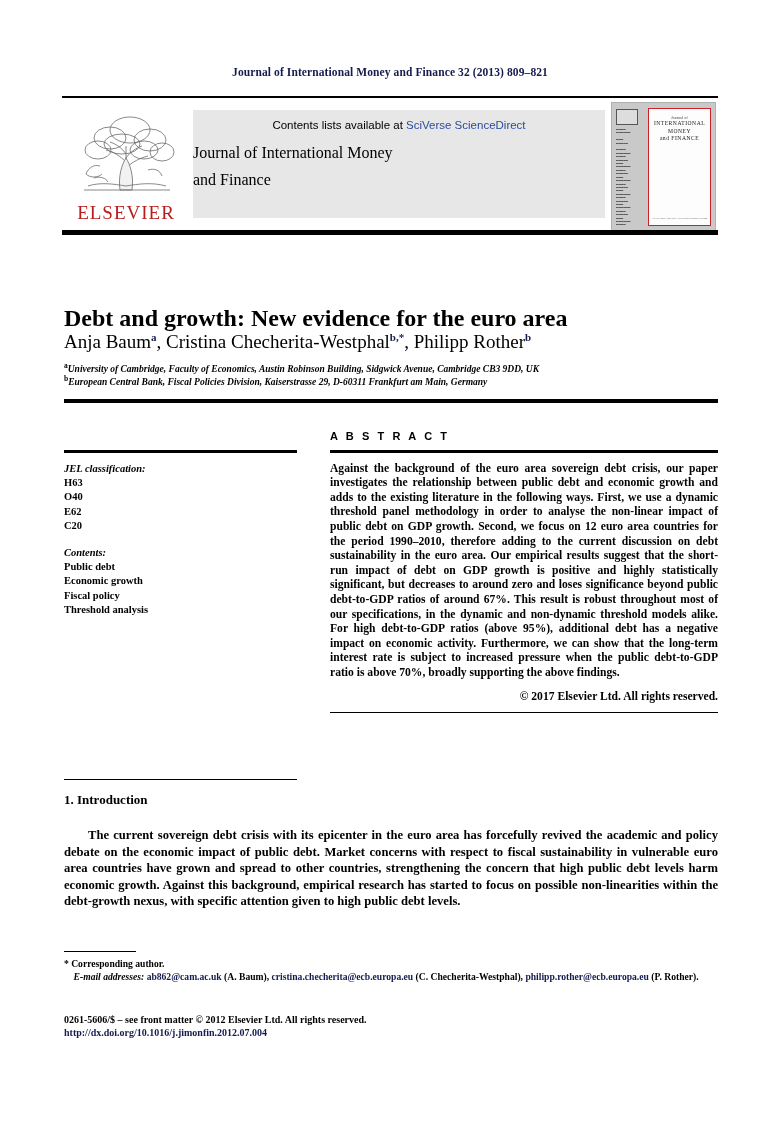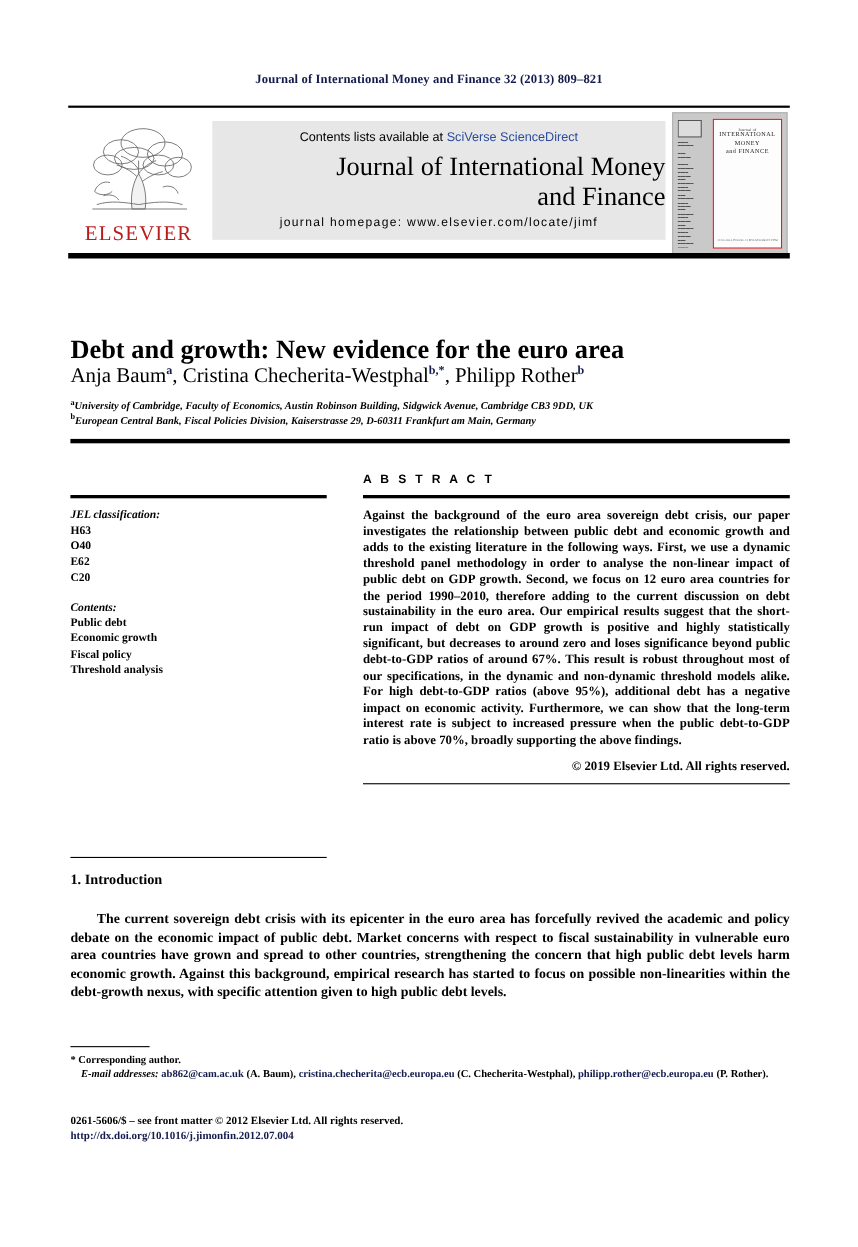--- a/index.html
+++ b/index.html
@@ -98,23 +98,23 @@
     font-size: 11.5px;
     color: #000;
   }
   .contents-line .sd {
     color: #2b4b9b;
   }
   .journal-name {
     position: absolute;
     left: 0; top: 29px;
     width: 412px;
-    text-align: right;
+    text-align: left;
     font-family: "Liberation Serif", serif;
-    font-size: 24px;
+    font-size: 16px;
     line-height: 27px;
     color: #000;
   }
   .homepage-line {
     position: absolute;
     left: 0; top: 86px;
     width: 412px;
     text-align: center;
     font-family: "Liberation Sans", sans-serif;
     font-size: 11px;
@@ -375,21 +375,20 @@
     </div>
 
     <div class="mast-center">
       <div class="contents-line">
         <span>Contents lists available at </span><span class="sd">SciVerse ScienceDirect</span>
       </div>
       <div class="journal-name">
         <span>Journal of International Money</span><br>
         <span>and Finance</span>
       </div>
-      <div class="homepage-line">journal homepage: www.elsevier.com/locate/jimf</div>
     </div>
 
     <div class="cover">
       <div class="cover-left">
         <div class="cover-elsevier-mark"></div>
         ▬▬▬▬<br>▬▬▬▬▬▬<br><br>▬▬▬<br>▬▬▬▬▬<br><br>▬▬▬▬<br>▬▬▬▬▬▬<br>▬▬▬▬<br>▬▬▬▬▬<br>▬▬▬<br>▬▬▬▬▬▬<br>▬▬▬▬<br>▬▬▬▬▬<br>▬▬▬<br>▬▬▬▬▬▬<br>▬▬▬▬<br>▬▬▬▬▬<br>▬▬▬<br>▬▬▬▬▬▬<br>▬▬▬▬<br>▬▬▬▬▬<br>▬▬▬<br>▬▬▬▬▬▬<br>▬▬▬▬<br>▬▬▬▬▬<br>▬▬▬<br>▬▬▬▬▬▬<br>▬▬▬▬<br>▬▬▬▬▬<br><br>▬▬▬▬<br>▬▬▬▬▬
       </div>
       <div class="cover-panel">
         <div class="cover-title">
           <span class="jof">Journal of</span>
@@ -434,21 +433,21 @@
     <div class="info-item">Fiscal policy</div>
     <div class="info-item">Threshold analysis</div>
     <div class="left-block-spacer"></div>
     <div class="col-rule-bottom"></div>
   </div>
 
   <div class="col-right">
     <div class="col-head">A B S T R A C T</div>
     <div class="col-rule-top"></div>
     <div class="abstract-body">Against the background of the euro area sovereign debt crisis, our paper investigates the relationship between public debt and economic growth and adds to the existing literature in the following ways. First, we use a dynamic threshold panel methodology in order to analyse the non-linear impact of public debt on GDP growth. Second, we focus on 12 euro area countries for the period 1990–2010, therefore adding to the current discussion on debt sustainability in the euro area. Our empirical results suggest that the short-run impact of debt on GDP growth is positive and highly statistically significant, but decreases to around zero and loses significance beyond public debt-to-GDP ratios of around 67%. This result is robust throughout most of our specifications, in the dynamic and non-dynamic threshold models alike. For high debt-to-GDP ratios (above 95%), additional debt has a negative impact on economic activity. Furthermore, we can show that the long-term interest rate is subject to increased pressure when the public debt-to-GDP ratio is above 70%, broadly supporting the above findings.</div>
-    <div class="abstract-copy">© 2019 Elsevier Ltd. All rights reserved.</div>
+    <div class="abstract-copy">© 2017 Elsevier Ltd. All rights reserved.</div>
     <div class="col-rule-bottom"></div>
   </div>
 
   <div class="section-head">1. Introduction</div>
   <div class="body-para">The current sovereign debt crisis with its epicenter in the euro area has forcefully revived the academic and policy debate on the economic impact of public debt. Market concerns with respect to fiscal sustainability in vulnerable euro area countries have grown and spread to other countries, strengthening the concern that high public debt levels harm economic growth. Against this background, empirical research has started to focus on possible non-linearities within the debt-growth nexus, with specific attention given to high public debt levels.</div>
 
   <div class="foot-rule"></div>
   <div class="foot-corr">* Corresponding author.</div>
   <div class="foot-email">
     &nbsp;&nbsp;&nbsp;&nbsp;<i>E-mail addresses:</i>

